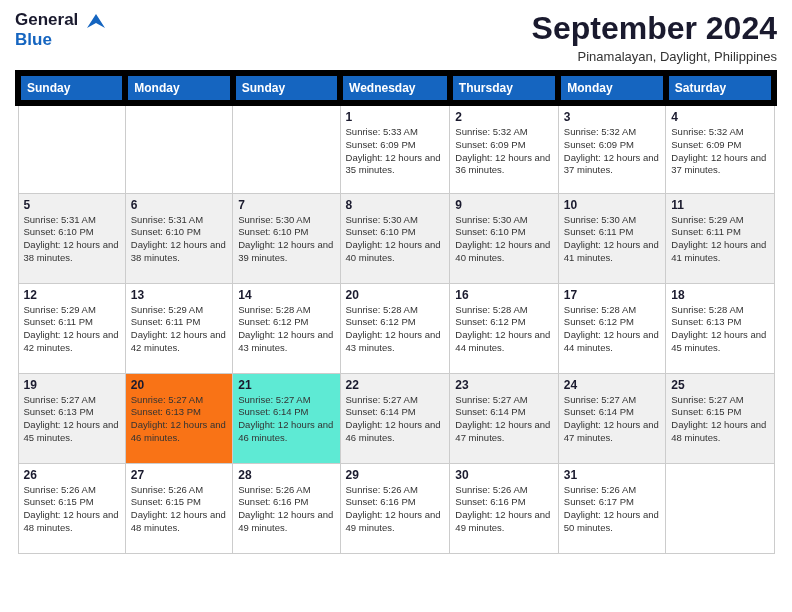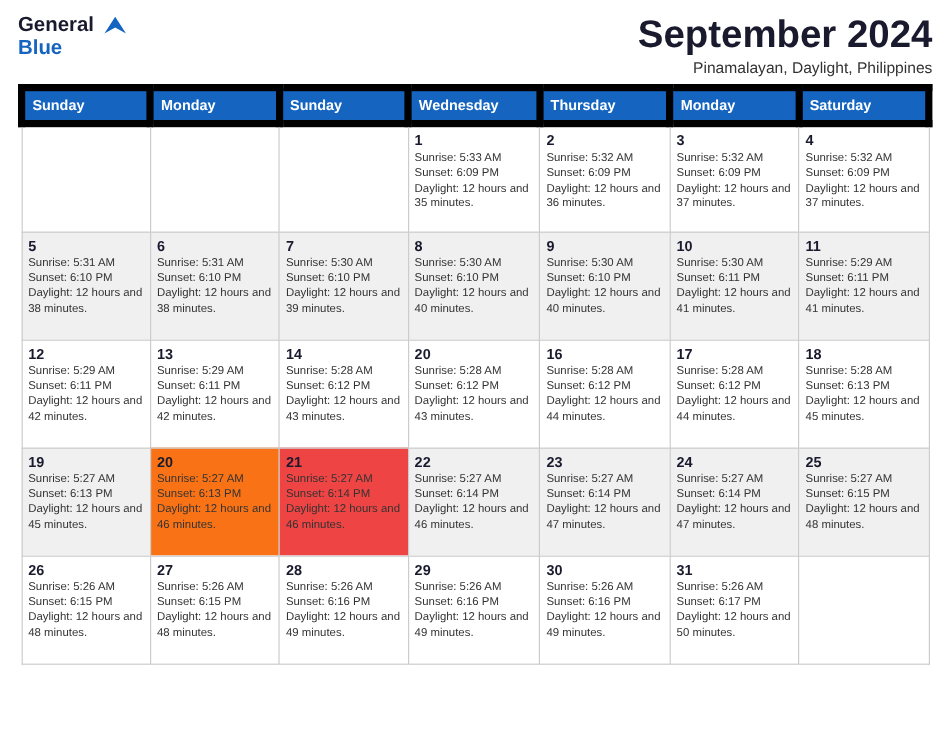--- a/index.html
+++ b/index.html
@@ -263,21 +263,21 @@
 Daylight: 12 hours
 and 45 minutes.</div>
           </td>
           <td style="background: #f97316;">
             <span class="day-num">20</span>
             <div class="day-info">Sunrise: 5:27 AM
 Sunset: 6:13 PM
 Daylight: 12 hours
 and 46 minutes.</div>
           </td>
-          <td style="background: #ef4444;">
+          <td style="background: #5eead4;">
             <span class="day-num">21</span>
             <div class="day-info">Sunrise: 5:27 AM
 Sunset: 6:14 PM
 Daylight: 12 hours
 and 46 minutes.</div>
           </td>
           <td style="background: rgb(240, 240, 240);">
             <span class="day-num">22</span>
             <div class="day-info">Sunrise: 5:27 AM
 Sunset: 6:14 PM

